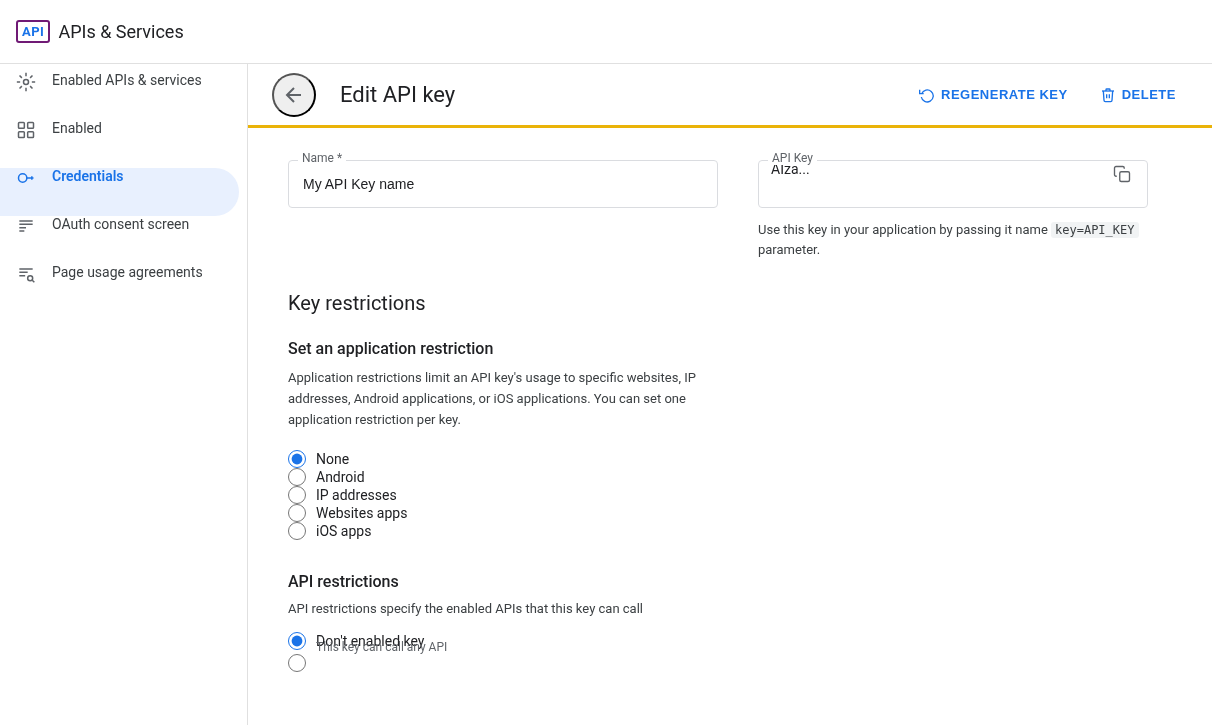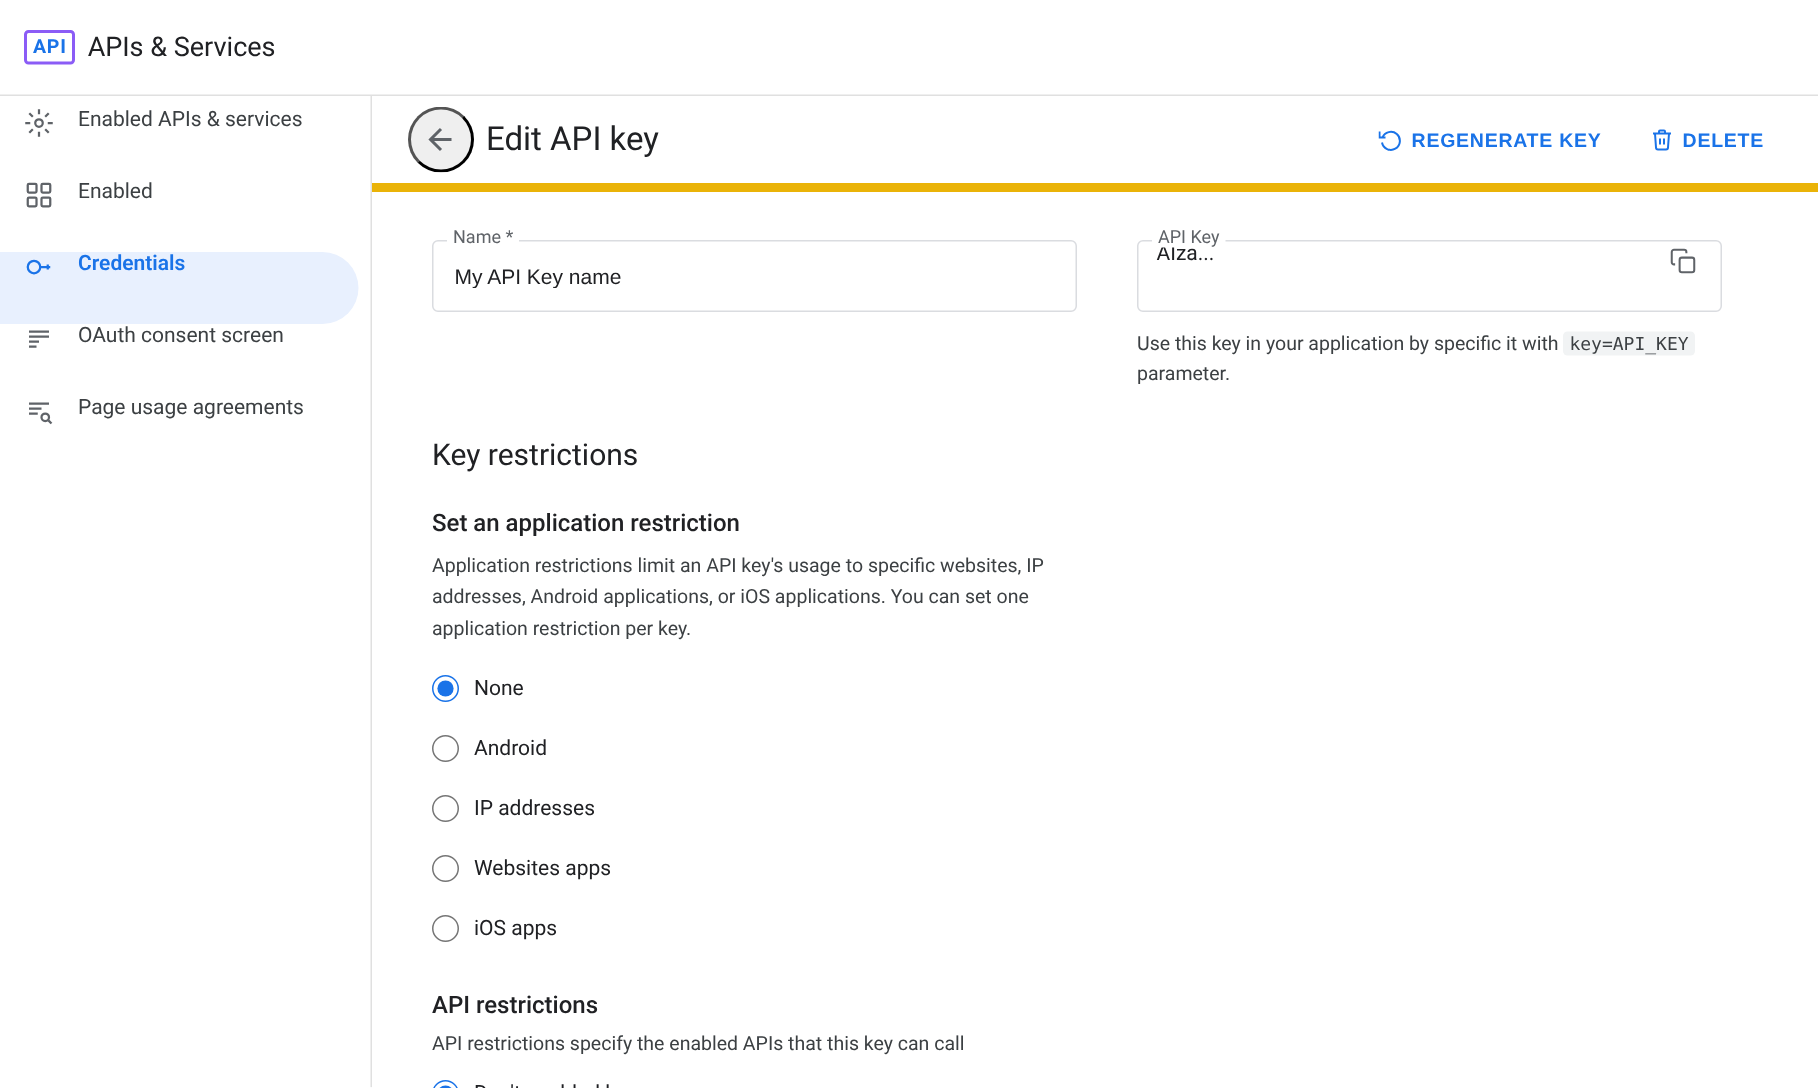--- a/index.html
+++ b/index.html
@@ -18,21 +18,21 @@
     .header-logo {
       display: flex;
       align-items: center;
       gap: 8px;
       margin-right: 0;
     }
     .api-logo {
       font-weight: 700;
       font-size: 13px;
       color: #1a73e8;
-      border: 2px solid #8b5cf6;
+      border: 2px solid #701a75;
       padding: 2px 4px;
       border-radius: 3px;
       letter-spacing: 0.5px;
     }
     .header-app-title {
       font-size: 18px;
       font-weight: 400;
       color: #202124;
       margin-right: 24px;
     }
@@ -86,25 +86,25 @@
     .content-area {
       flex: 1;
       overflow-y: auto;
       display: flex;
       flex-direction: column;
     }
 
     
     .content-header {
       height: 64px;
-      border-bottom: 6px solid #eab308;
+      border-bottom: 3px solid #eab308;
       display: flex;
       align-items: center;
       padding: 0 24px;
-      gap: 8px;
+      gap: 24px;
       flex-shrink: 0;
     }
     .back-button {
       color: #5f6368;
       cursor: pointer;
       display: flex;
       align-items: center;
       padding: 8px;
       border-radius: 50%;
     }
@@ -230,21 +230,21 @@
       font-size: 13px;
       color: #3c4043;
       line-height: 1.6;
       margin-bottom: 20px;
       max-width: 430px;
     }
 
     .radio-group {
       display: flex;
       flex-direction: column;
-      gap: 22px;
+      gap: 0;
       margin-bottom: 32px;
     }
     .radio-item {
       display: flex;
       align-items: center;
       gap: 10px;
       cursor: pointer;
     }
     .radio-input {
       width: 18px;
@@ -379,21 +379,21 @@
           <div class="api-key-container">
             <span class="api-key-value">AIza...</span>
             <button class="copy-btn" title="Copy API key">
               <svg width="18" height="18" viewBox="0 0 24 24" fill="none" stroke="#5f6368" stroke-width="1.8">
                 <rect x="9" y="9" width="13" height="13" rx="2"></rect>
                 <path d="M5 15H4a2 2 0 0 1-2-2V4a2 2 0 0 1 2-2h9a2 2 0 0 1 2 2v1"></path>
               </svg>
             </button>
           </div>
           <div class="api-key-hint">
-            <span>Use this key in your application by specific it with </span><code>key=API_KEY</code><span> parameter.</span>
+            <span>Use this key in your application by passing it name </span><code>key=API_KEY</code><span> parameter.</span>
           </div>
         </div>
       </div>
 
       <h2 class="section-title">Key restrictions</h2>
 
       <h3 class="subsection-title">Set an application restriction</h3>
       <p class="subsection-desc">Application restrictions limit an API key's usage to specific websites, IP addresses, Android applications, or iOS applications. You can set one application restriction per key.</p>
 
       <div class="radio-group">

